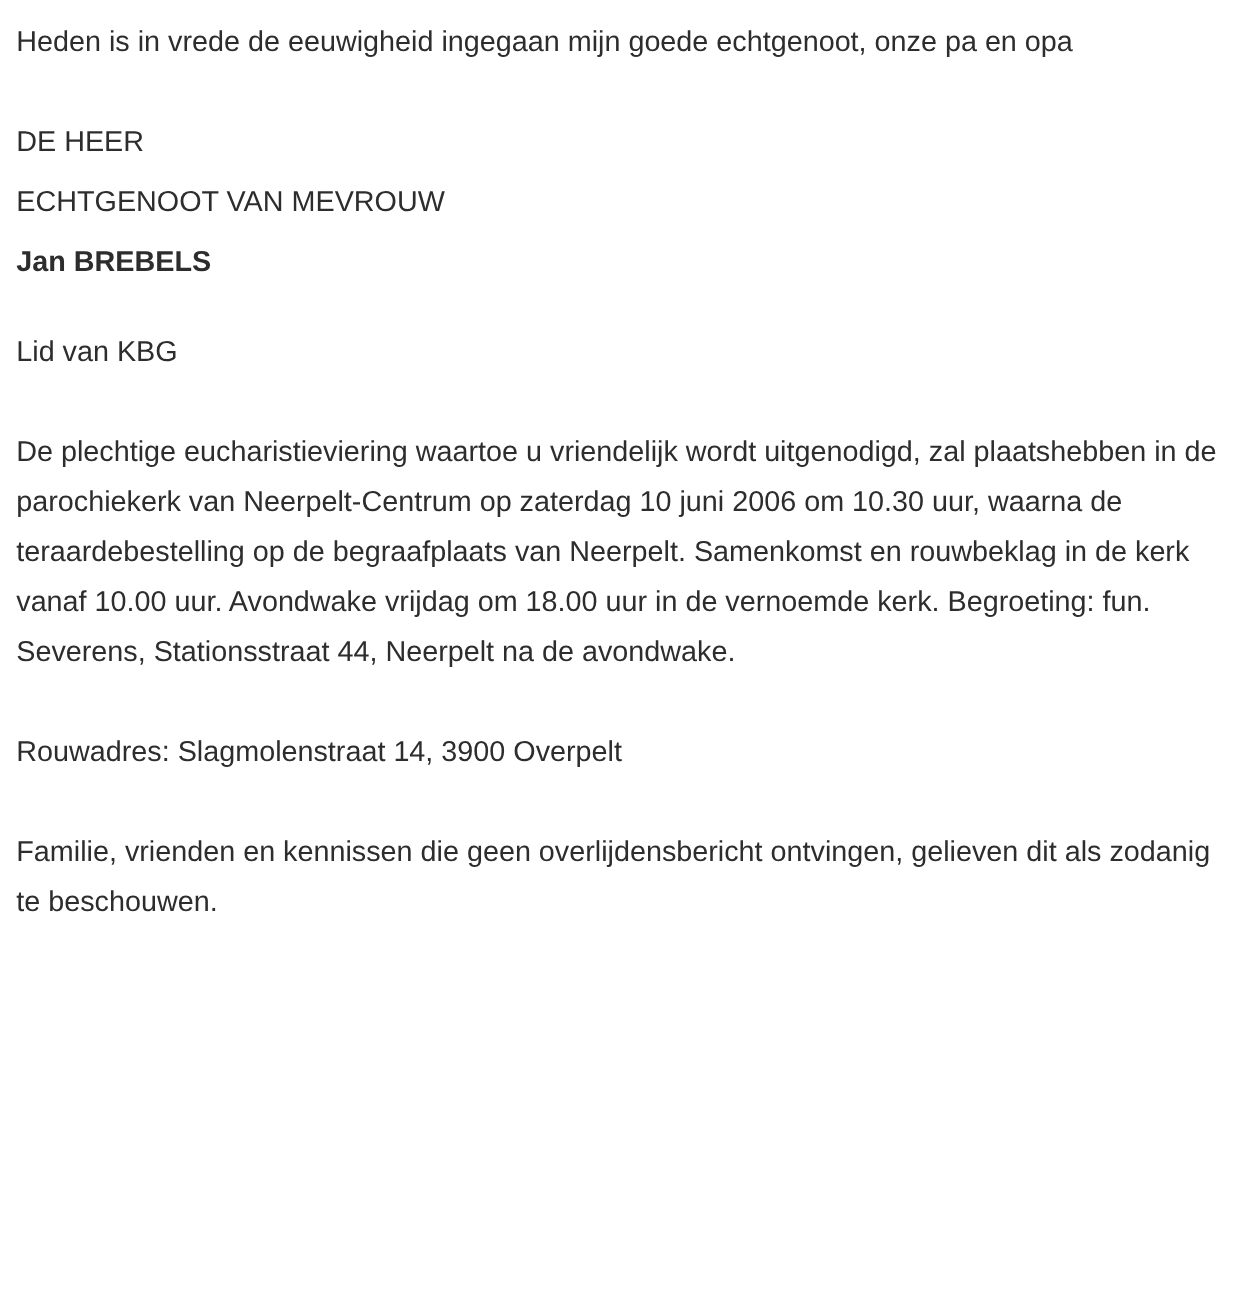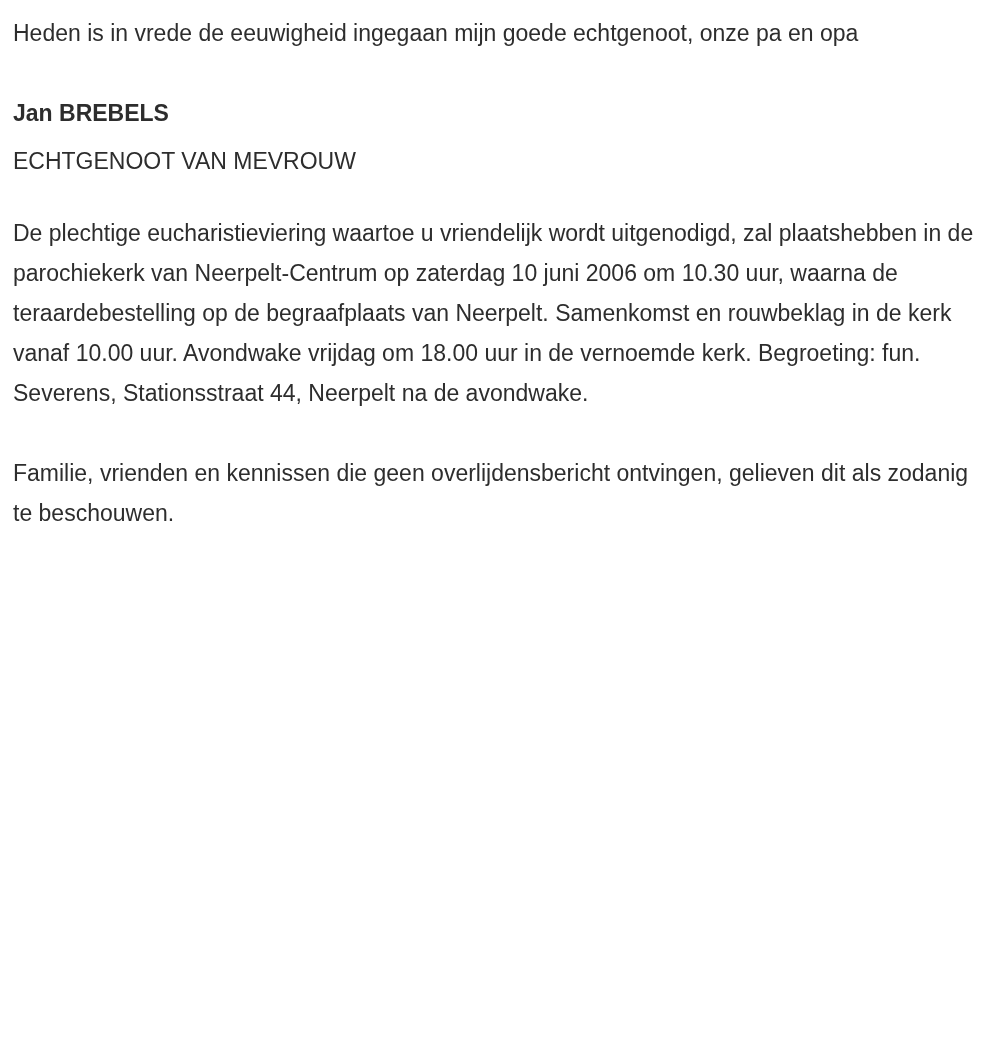--- a/index.html
+++ b/index.html
@@ -39,24 +39,27 @@
   }
 </style>
 </head>
 <body>
 
 <div class="page">
 
   <p class="para">Heden is in vrede de eeuwigheid ingegaan mijn goede echtgenoot, onze pa en opa</p>
 
   <div class="header-block">
+    <p class="hline">DE HEER</p>
+    <p class="hline">ECHTGENOOT VAN MEVROUW</p>
     <p class="hline name">Jan BREBELS</p>
-    <p class="hline">ECHTGENOOT VAN MEVROUW</p>
   </div>
 
+  <p class="para">Lid van KBG</p>
 
 
   <p class="para">De plechtige eucharistieviering waartoe u vriendelijk wordt uitgenodigd, zal plaatshebben in de parochiekerk van Neerpelt-Centrum op zaterdag 10 juni 2006 om 10.30 uur, waarna de teraardebestelling op de begraafplaats van Neerpelt. Samenkomst en rouwbeklag in de kerk vanaf 10.00 uur. Avondwake vrijdag om 18.00 uur in de vernoemde kerk. Begroeting: fun. Severens, Stationsstraat 44, Neerpelt na de avondwake.</p>
 
+  <p class="para">Rouwadres: Slagmolenstraat 14, 3900 Overpelt</p>
 
   <p class="para">Familie, vrienden en kennissen die geen overlijdensbericht ontvingen, gelieven dit als zodanig te beschouwen.</p>
 
 </div>
 
 </body></html>

